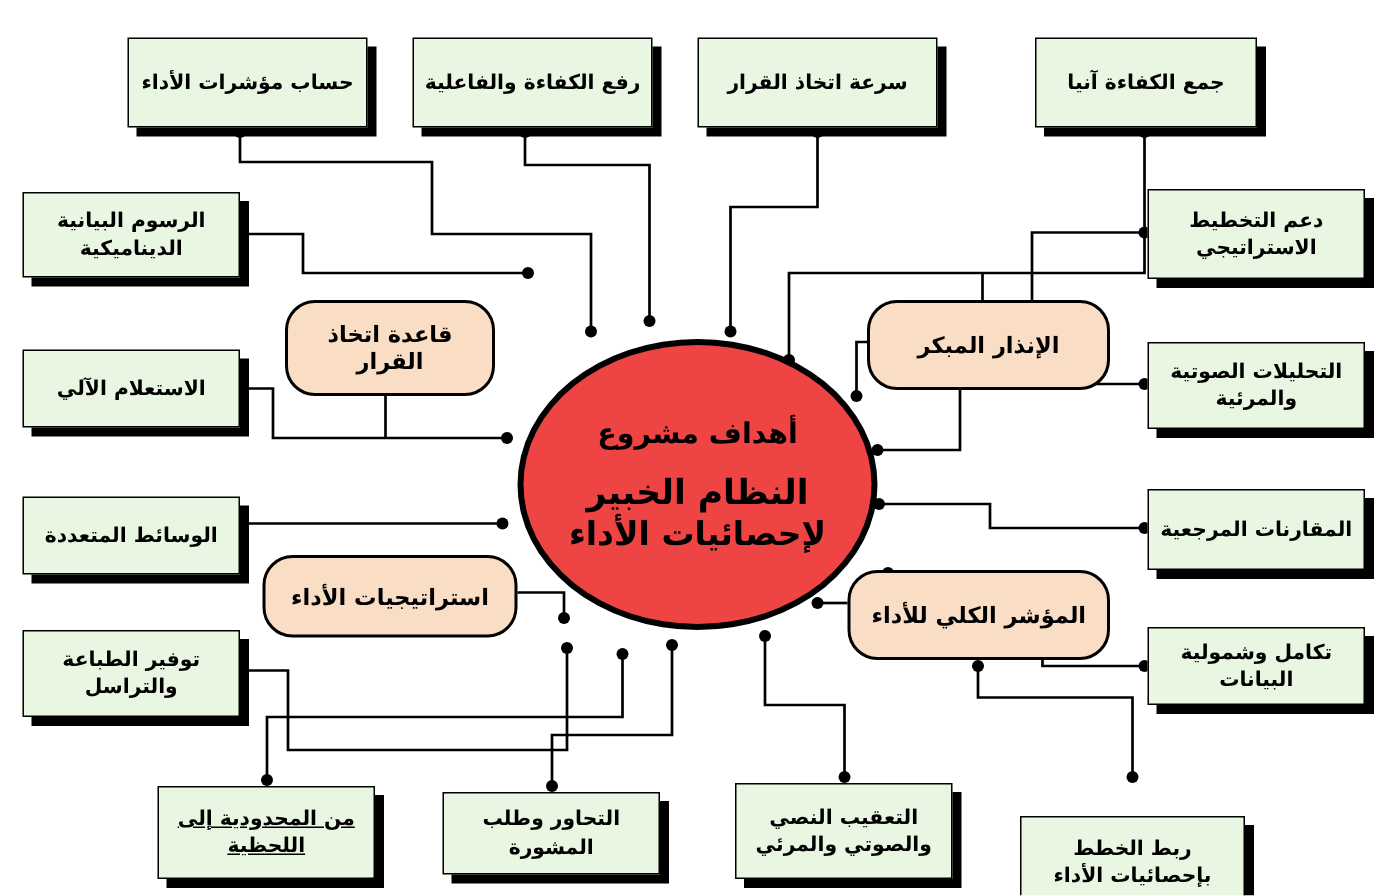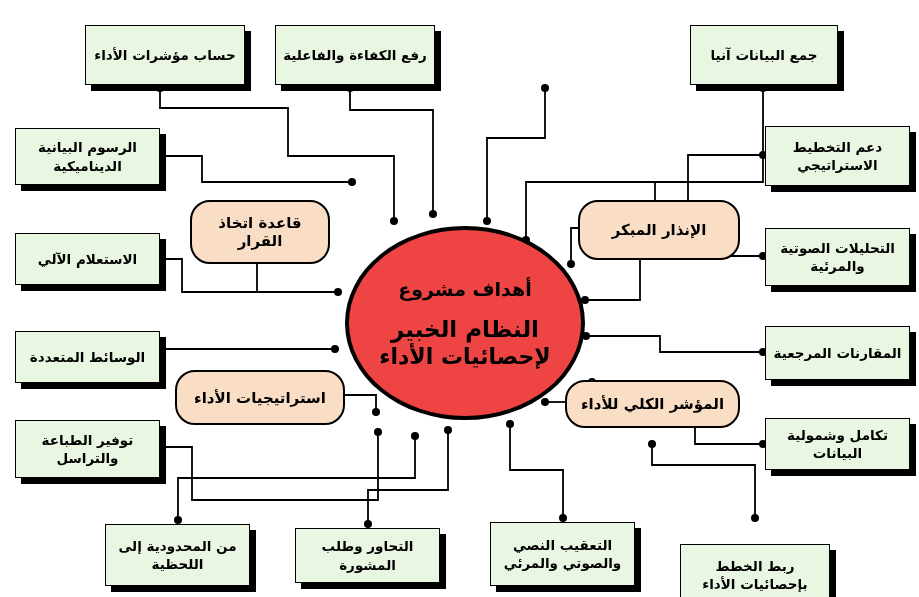--- a/index.html
+++ b/index.html
@@ -104,32 +104,35 @@
 
   <div class="hub" style="left:190px;top:200px;width:140px;height:64px;">
     <span>قاعدة اتخاذ القرار</span>
   </div>
   <div class="hub" style="left:578px;top:200px;width:162px;height:60px;">
     <span>الإنذار المبكر</span>
   </div>
   <div class="hub" style="left:175px;top:370px;width:170px;height:55px;">
     <span>استراتيجيات الأداء</span>
   </div>
-  <div class="hub" style="left:565px;top:380px;width:175px;height:48px;">
+  <div class="hub" style="left:565px;top:380px;width:175px;height:60px;">
     <span>المؤشر الكلي للأداء</span>
   </div>
 
   <div class="gbox" style="left:85px;top:25px;width:160px;height:60px;">
     <span>حساب مؤشرات الأداء</span>
   </div>
   <div class="gbox" style="left:275px;top:25px;width:160px;height:60px;">
     <span>رفع الكفاءة والفاعلية</span>
   </div>
+  <div class="gbox" style="left:465px;top:25px;width:160px;height:60px;">
+    <span>سرعة اتخاذ القرار</span>
+  </div>
   <div class="gbox" style="left:690px;top:25px;width:148px;height:60px;">
-    <span>جمع البيانات آنيا</span>
+    <span>جمع الكفاءة آنيا</span>
   </div>
 
   <div class="gbox" style="left:15px;top:128px;width:145px;height:57px;">
     <span>الرسوم البيانية الديناميكية</span>
   </div>
   <div class="gbox" style="left:15px;top:233px;width:145px;height:52px;">
     <span>الاستعلام الآلي</span>
   </div>
   <div class="gbox" style="left:15px;top:331px;width:145px;height:52px;">
     <span>الوسائط المتعددة</span>
@@ -144,21 +147,21 @@
   <div class="gbox" style="left:765px;top:228px;width:145px;height:58px;">
     <span>التحليلات الصوتية والمرئية</span>
   </div>
   <div class="gbox" style="left:765px;top:326px;width:145px;height:54px;">
     <span>المقارنات المرجعية</span>
   </div>
   <div class="gbox" style="left:765px;top:418px;width:145px;height:52px;">
     <span>تكامل وشمولية البيانات</span>
   </div>
 
-  <div class="gbox" style="left:105px;top:524px;width:145px;height:62px;">
+  <div class="gbox" style="left:105px;top:524px;width:145px;height:62px;text-decoration:underline;">
     <span>من المحدودية إلى اللحظية</span>
   </div>
   <div class="gbox" style="left:295px;top:528px;width:145px;height:55px;">
     <span>التحاور وطلب المشورة</span>
   </div>
   <div class="gbox" style="left:490px;top:522px;width:145px;height:64px;align-items:center;">
     <span>التعقيب النصي والصوتي والمرئي</span>
   </div>
   <div class="gbox" style="left:680px;top:544px;width:150px;height:62px;">
     <span>ربط الخطط بإحصائيات الأداء</span>

